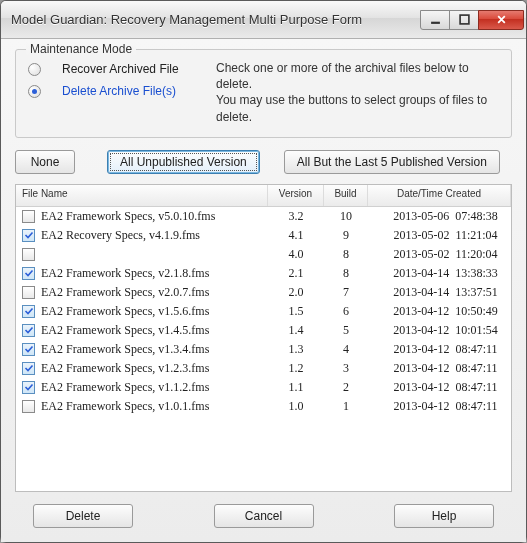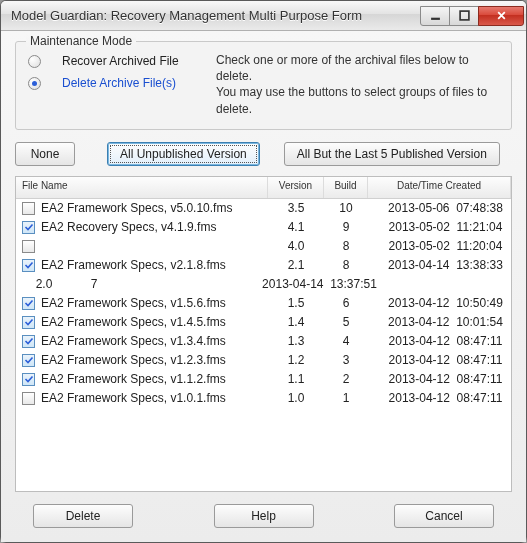--- a/index.html
+++ b/index.html
@@ -16,21 +16,21 @@
     width: 527px;
     height: 543px;
     background: #fff;
     border: 1px solid #5a5a5a;
     border-radius: 6px;
     box-shadow: 0 0 6px rgba(0,0,0,0.4);
     display: flex;
     flex-direction: column;
   }
   .titlebar {
-    height: 30px;
+    height: 38px;
     background: linear-gradient(to bottom, #f9f9f9 0%, #e3e3e3 45%, #d6d6d6 46%, #eaeaea 100%);
     border-bottom: 1px solid #b0b0b0;
     display: flex;
     align-items: center;
     padding: 0 2px 0 10px;
     border-radius: 5px 5px 0 0;
   }
   .titlebar .title {
     flex: 1;
     color: #333;
@@ -112,21 +112,21 @@
     border-bottom:1px solid #d0d0d0;
     font-size:10px;color:#333;
   }
   .th{padding:3px 6px;border-right:1px solid #dcdcdc;}
   .col-fn{width:252px;}
   .col-v{width:56px;text-align:center;}
   .col-b{width:44px;text-align:center;}
   .col-dt{flex:1;text-align:center;}
   .tbody{flex:1;overflow:auto;}
   .tr{display:flex;height:19px;align-items:center;font-size:12px;color:#222;}
-  .td{padding:0 6px;}
+  .td{padding:0 6px;font-family:Liberation Serif, serif;}
   .td.col-fn{display:flex;align-items:center;gap:6px;}
   .cb{
     width:13px;height:13px;border:1px solid #8a8a8a;
     background:linear-gradient(to bottom,#fff,#e9e9e9);
     display:inline-flex;align-items:center;justify-content:center;
     flex:none;
   }
   .cb.checked{background:linear-gradient(to bottom,#eaf3fb,#cfe6f7);border-color:#5a8fc0;}
   .cb.checked svg{width:10px;height:10px;}
   .td.col-v,.td.col-b{text-align:center;}
@@ -195,21 +195,21 @@
         <div class="th col-v">Version</div>
         <div class="th col-b">Build</div>
         <div class="th col-dt">Date/Time Created</div>
       </div>
       <div class="tbody" id="tbody">
           <div class="tr">
             <div class="td col-fn">
               <span class="cb"></span>
               <span>EA2 Framework Specs, v5.0.10.fms</span>
             </div>
-            <div class="td col-v">3.5</div>
+            <div class="td col-v">3.2</div>
             <div class="td col-b">10</div>
             <div class="td col-dt">2013-05-06  07:48:38</div>
           </div>
           <div class="tr">
             <div class="td col-fn">
               <span class="cb checked">
                 <svg viewBox="0 0 10 10">
                   <path d="M1.5 5 L4 7.5 L8.5 2.5" fill="none" stroke="#2c5fd8" stroke-width="1.6"></path>
                 </svg>
               </span>
@@ -234,20 +234,24 @@
                   <path d="M1.5 5 L4 7.5 L8.5 2.5" fill="none" stroke="#2c5fd8" stroke-width="1.6"></path>
                 </svg>
               </span>
               <span>EA2 Framework Specs, v2.1.8.fms</span>
             </div>
             <div class="td col-v">2.1</div>
             <div class="td col-b">8</div>
             <div class="td col-dt">2013-04-14  13:38:33</div>
           </div>
           <div class="tr">
+            <div class="td col-fn">
+              <span class="cb"></span>
+              <span>EA2 Framework Specs, v2.0.7.fms</span>
+            </div>
             <div class="td col-v">2.0</div>
             <div class="td col-b">7</div>
             <div class="td col-dt">2013-04-14  13:37:51</div>
           </div>
           <div class="tr">
             <div class="td col-fn">
               <span class="cb checked">
                 <svg viewBox="0 0 10 10">
                   <path d="M1.5 5 L4 7.5 L8.5 2.5" fill="none" stroke="#2c5fd8" stroke-width="1.6"></path>
                 </svg>
@@ -317,18 +321,18 @@
             </div>
             <div class="td col-v">1.0</div>
             <div class="td col-b">1</div>
             <div class="td col-dt">2013-04-12  08:47:11</div>
           </div>
         </div>
     </div>
 
     <div class="footer-btns">
       <div class="btn">Delete</div>
+      <div class="btn">Cancel</div>
       <div class="btn">Help</div>
-      <div class="btn">Cancel</div>
     </div>
 
   </div>
 </div>
 
 </body></html>

